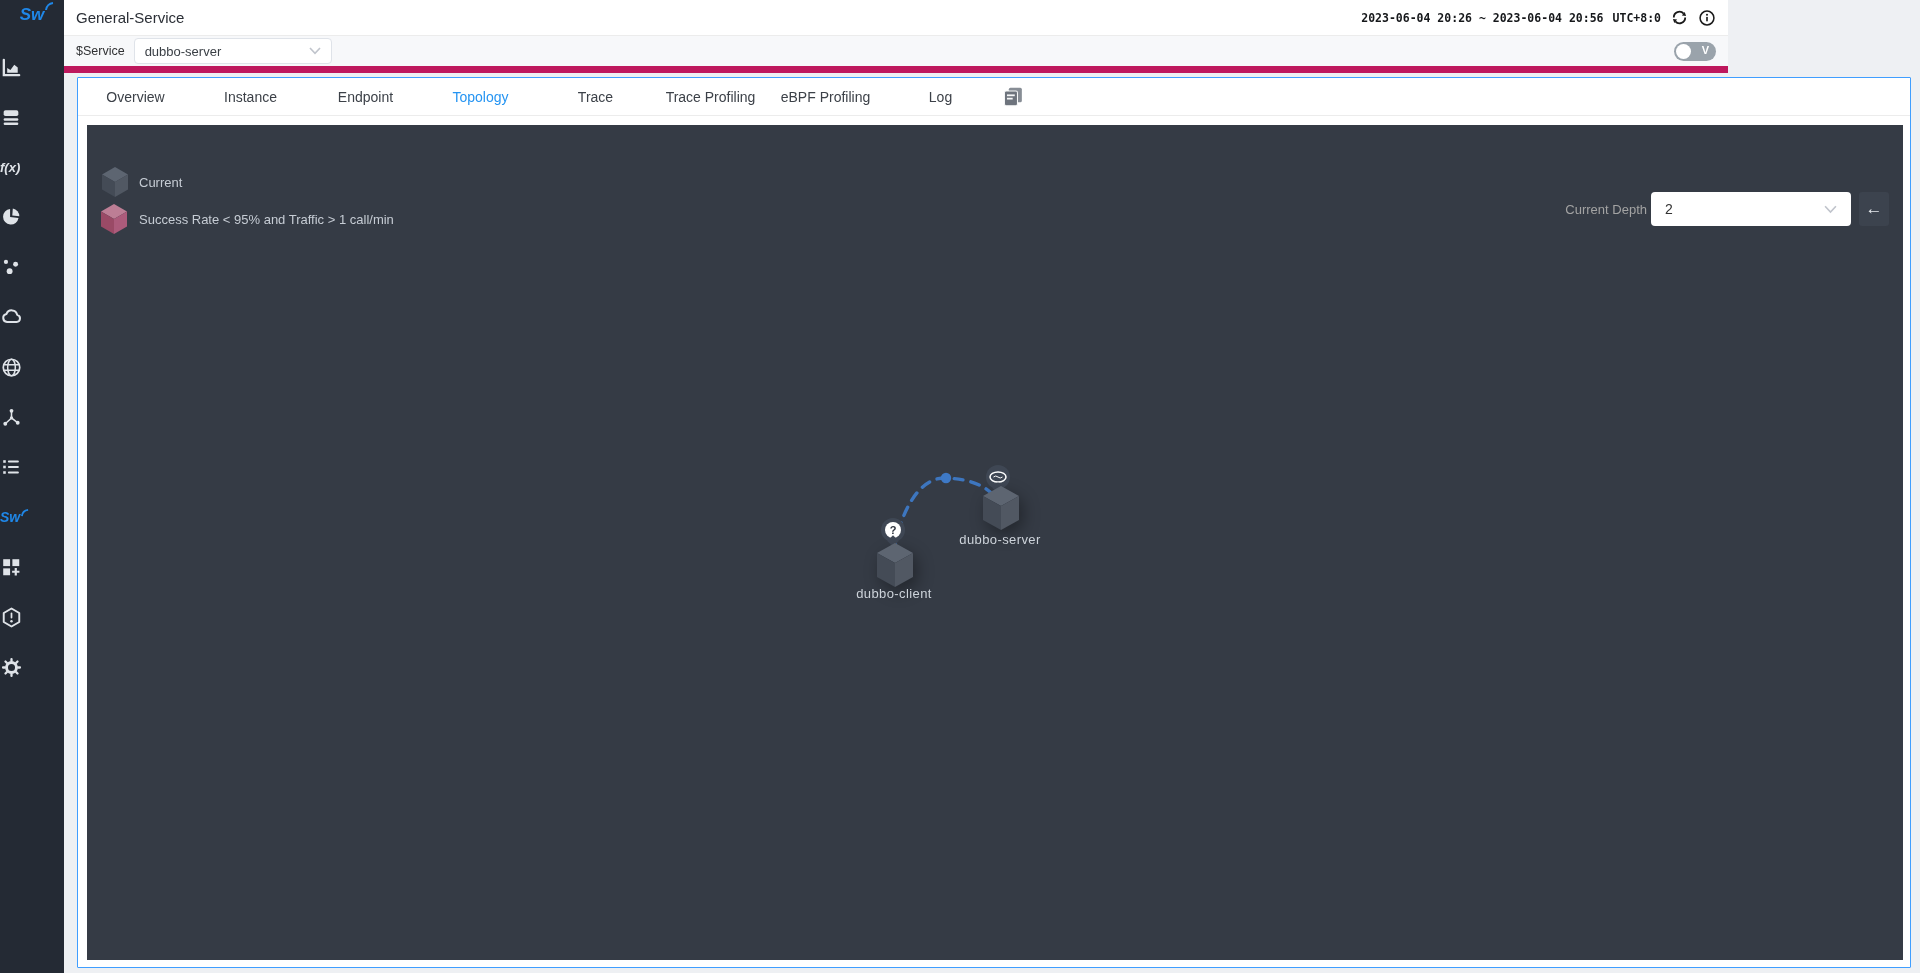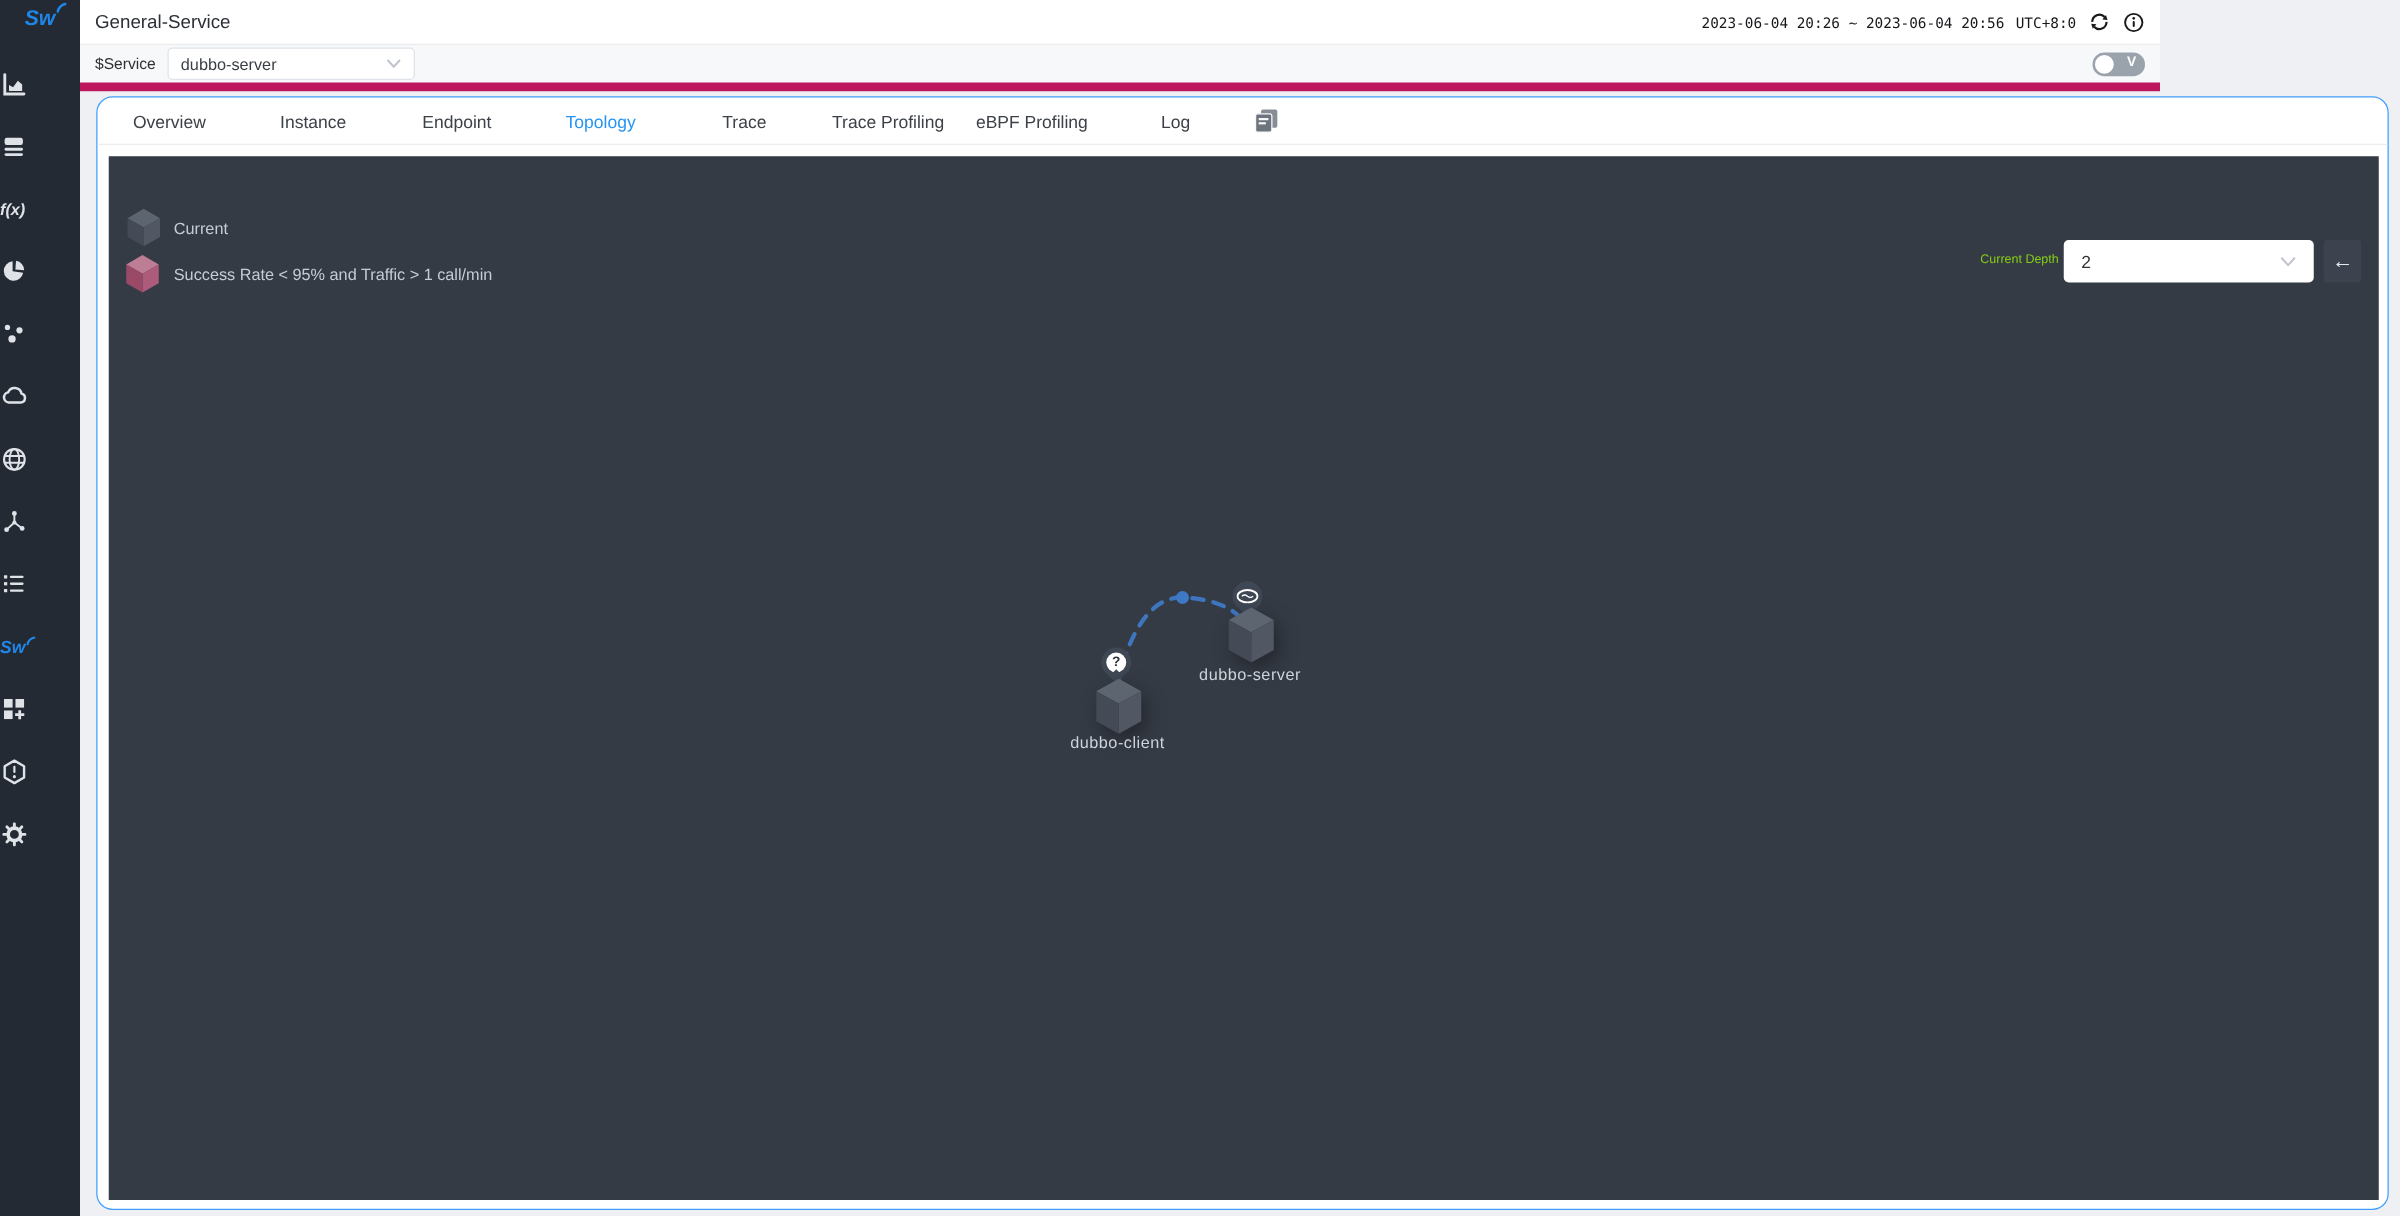--- a/index.html
+++ b/index.html
@@ -14,49 +14,49 @@
   .nav-item { position:absolute; left:0; width:64px; height:24px; display:flex; align-items:center; justify-content:flex-start; cursor:pointer; }
   .nav-item svg { display:block; }
   .fx-text { color:#dfe3e8; font-size:13px; font-weight:bold; font-style:italic; }
   .sw-text { color:#1f87e8; font-size:14px; font-weight:bold; font-style:italic; }
 
   
   .main { position:absolute; left:64px; top:0; width:1664px; height:973px; }
 
   .topbar { height:36px; background:#ffffff; border-bottom:1px solid #ececec; display:flex; align-items:center; padding:0 12px; }
   .page-title { font-size:15px; font-weight:500; color:#2b2f36; }
-  .topbar-right { margin-left:auto; display:flex; align-items:center; gap:9px; }
+  .topbar-right { margin-left:auto; display:flex; align-items:center; gap:9px;font-weight:bold; }
   .time-text { font-family:"DejaVu Sans Mono",monospace; font-size:11.5px; color:#16181b; white-space:nowrap; }
   .hicon { display:block; cursor:pointer; }
 
   .service-row { height:37px; background:#f7f8fa; border-bottom:7px solid #be185d; display:flex; align-items:center; padding:0 12px; }
   .service-label { font-size:12.5px; color:#303133; margin-right:9px; }
   .select-box { width:198px; height:26px; background:#fff; border:1px solid #dfe3e9; border-radius:4px;
                 display:flex; align-items:center; padding:0 10px; cursor:pointer; }
   .select-box .val { font-size:13px; color:#3a3f45; }
   .select-box .chev { margin-left:auto; }
   .toggle { margin-left:auto; width:42px; height:19px; border-radius:10px; background:#9aa3ab; position:relative; cursor:pointer; }
   .toggle .knob { position:absolute; left:2px; top:2px; width:15px; height:15px; border-radius:50%; background:#fff; }
   .toggle .tlabel { position:absolute; right:7px; top:2.5px; font-size:11px; color:#fff; font-weight:bold; }
 
   
   .card { position:absolute; left:13px; top:77px; width:1834px; height:891px; background:#fff;
-          border:1px solid #409eff; border-radius:13px; }
+          border:1px solid #409eff; border-radius:1px; }
   .tabbar { height:38px; display:flex; align-items:center; border-bottom:1px solid #ececec; }
   .tab { width:115px; text-align:center; font-size:14px; color:#3c4148; cursor:pointer; }
   .tab.active { color:#2594f2; }
   .copy-icon { margin-left:2px; cursor:pointer; }
 
   
   .panel { position:absolute; left:9px; top:47px; width:1816px; height:835px; background:#353b45; overflow:hidden; }
 
   .legend-cube { position:absolute; }
   .legend-label { position:absolute; left:52px; height:16px; font-size:13px; color:#c6ccd4; }
 
-  .depth-label { position:absolute; left:1468px; width:92px; top:77px; text-align:right; font-size:10px; color:#84cc16; }
+  .depth-label { position:absolute; left:1468px; width:92px; top:77px; text-align:right; font-size:13px; color:#a3a3a3; }
   .depth-select { position:absolute; left:1564px; top:67px; width:200px; height:34px; background:#fff;
                   border-radius:4px; display:flex; align-items:center; padding:0 14px; cursor:pointer; }
   .depth-select .val { font-size:14px; color:#333; }
   .depth-select .chev { margin-left:auto; }
   .depth-back { position:absolute; left:1772px; top:67px; width:30px; height:34px; background:#3c434e; border-radius:3px;
                 color:#e6e9ed; display:flex; align-items:center; justify-content:center; font-size:17px; cursor:pointer; }
 
   .edge-svg { position:absolute; left:0; top:0; z-index:1; }
 
   .badge { position:absolute; width:24px; height:24px; border-radius:50%; background:#3f4754; z-index:2; }

